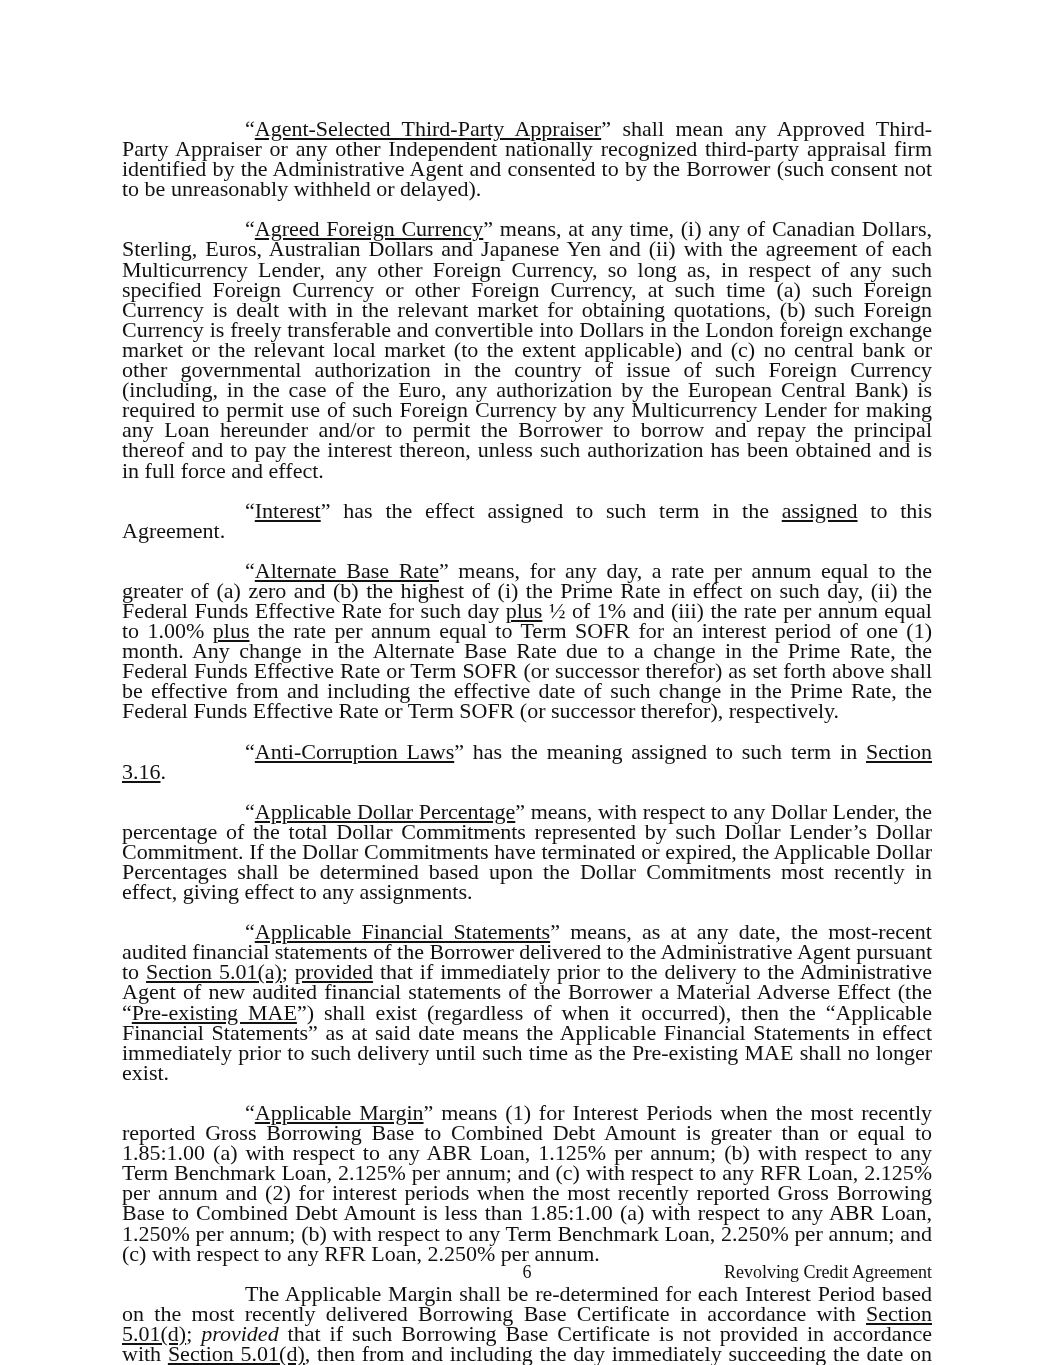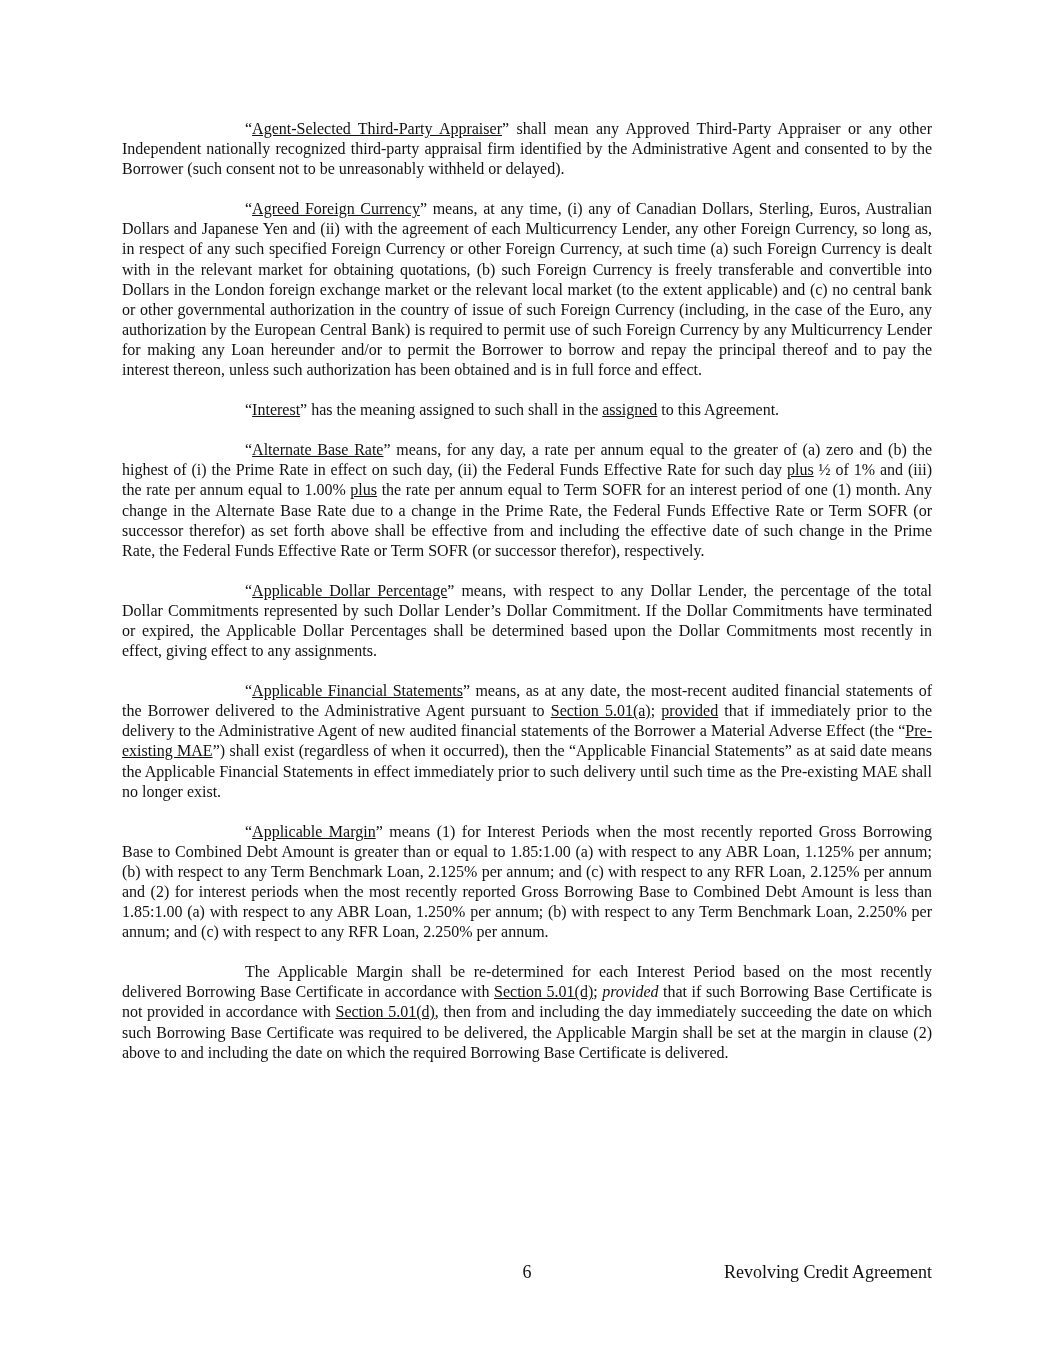--- a/index.html
+++ b/index.html
@@ -16,21 +16,21 @@
     color: #111111;
   }
   .content {
     position: absolute;
     left: 122px;
     top: 119px;
     width: 810px;
   }
   .para {
     font-family: "Liberation Serif", serif;
-    font-size: 16px;
+    font-size: 22px;
     line-height: 20.1px;
     text-align: justify;
     text-indent: 123px;
     margin: 0 0 20px 0;
     color: #111111;
   }
   .para span.u { text-decoration: underline; }
   .para span.i { font-style: italic; }
   .footer {
     position: absolute;
@@ -55,22 +55,23 @@
     top: 0;
   }
 </style>
 </head>
 <body>
 
 <div class="page">
   <div class="content">
       <p class="para"><span>“</span><span class="u">Agent-Selected Third-Party Appraiser</span><span>” shall mean any Approved Third-Party Appraiser or any other Independent nationally recognized third-party appraisal firm identified by the Administrative Agent and consented to by the Borrower (such consent not to be unreasonably withheld or delayed).</span></p>
       <p class="para"><span>“</span><span class="u">Agreed Foreign Currency</span><span>” means, at any time, (i) any of Canadian Dollars, Sterling, Euros, Australian Dollars and Japanese Yen and (ii) with the agreement of each Multicurrency Lender, any other Foreign Currency, so long as, in respect of any such specified Foreign Currency or other Foreign Currency, at such time (a) such Foreign Currency is dealt with in the relevant market for obtaining quotations, (b) such Foreign Currency is freely transferable and convertible into Dollars in the London foreign exchange market or the relevant local market (to the extent applicable) and (c) no central bank or other governmental authorization in the country of issue of such Foreign Currency (including, in the case of the Euro, any authorization by the European Central Bank) is required to permit use of such Foreign Currency by any Multicurrency Lender for making any Loan hereunder and/or to permit the Borrower to borrow and repay the principal thereof and to pay the interest thereon, unless such authorization has been obtained and is in full force and effect.</span></p>
-      <p class="para"><span>“</span><span class="u">Interest</span><span>” has the meaning assigned to such shall in the </span><span class="u">assigned</span><span> to this Agreement.</span></p>
+      <p class="para"><span>“</span><span class="u">Interest</span><span>” has the effect assigned to such term in the </span><span class="u">assigned</span><span> to this Agreement.</span></p>
       <p class="para"><span>“</span><span class="u">Alternate Base Rate</span><span>” means, for any day, a rate per annum equal to the greater of (a) zero and (b) the highest of (i) the Prime Rate in effect on such day, (ii) the Federal Funds Effective Rate for such day </span><span class="u">plus</span><span> ½ of 1% and (iii) the rate per annum equal to 1.00% </span><span class="u">plus</span><span> the rate per annum equal to Term SOFR for an interest period of one (1) month.  Any change in the Alternate Base Rate due to a change in the Prime Rate, the Federal Funds Effective Rate or Term SOFR (or successor therefor) as set forth above shall be effective from and including the effective date of such change in the Prime Rate, the Federal Funds Effective Rate or Term SOFR (or successor therefor), respectively.</span></p>
+      <p class="para"><span>“</span><span class="u">Anti-Corruption Laws</span><span>” has the meaning assigned to such term in </span><span class="u">Section 3.16</span><span>.</span></p>
       <p class="para"><span>“</span><span class="u">Applicable Dollar Percentage</span><span>” means, with respect to any Dollar Lender, the percentage of the total Dollar Commitments represented by such Dollar Lender’s Dollar Commitment.  If the Dollar Commitments have terminated or expired, the Applicable Dollar Percentages shall be determined based upon the Dollar Commitments most recently in effect, giving effect to any assignments.</span></p>
       <p class="para"><span>“</span><span class="u">Applicable Financial Statements</span><span>” means, as at any date, the most-recent audited financial statements of the Borrower delivered to the Administrative Agent pursuant to </span><span class="u">Section 5.01(a)</span><span>; </span><span class="u">provided</span><span> that if immediately prior to the delivery to the Administrative Agent of new audited financial statements of the Borrower a Material Adverse Effect (the “</span><span class="u">Pre-existing MAE</span><span>”) shall exist (regardless of when it occurred), then the “Applicable Financial Statements” as at said date means the Applicable Financial Statements in effect immediately prior to such delivery until such time as the Pre-existing MAE shall no longer exist.</span></p>
       <p class="para"><span>“</span><span class="u">Applicable Margin</span><span>” means (1) for Interest Periods when the most recently reported Gross Borrowing Base to Combined Debt Amount is greater than or equal to 1.85:1.00 (a) with respect to any ABR Loan, 1.125% per annum; (b) with respect to any Term Benchmark Loan, 2.125% per annum; and (c) with respect to any RFR Loan, 2.125% per annum and (2) for interest periods when the most recently reported Gross Borrowing Base to Combined Debt Amount is less than 1.85:1.00 (a) with respect to any ABR Loan, 1.250% per annum; (b) with respect to any Term Benchmark Loan, 2.250% per annum; and (c) with respect to any RFR Loan, 2.250% per annum.</span></p>
       <p class="para"><span>The Applicable Margin shall be re-determined for each Interest Period based on the most recently delivered Borrowing Base Certificate in accordance with </span><span class="u">Section 5.01(d)</span><span>; </span><span class="i">provided</span><span> that if such Borrowing Base Certificate is not provided in accordance with </span><span class="u">Section 5.01(d)</span><span>, then from and including the day immediately succeeding the date on which such Borrowing Base Certificate was required to be delivered, the Applicable Margin shall be set at the margin in clause (2) above to and including the date on which the required Borrowing Base Certificate is delivered.</span></p>
     </div>
   <div class="footer">
     <div class="footer-num">6</div>
     <div class="footer-title">Revolving Credit Agreement</div>
   </div>
 </div>

